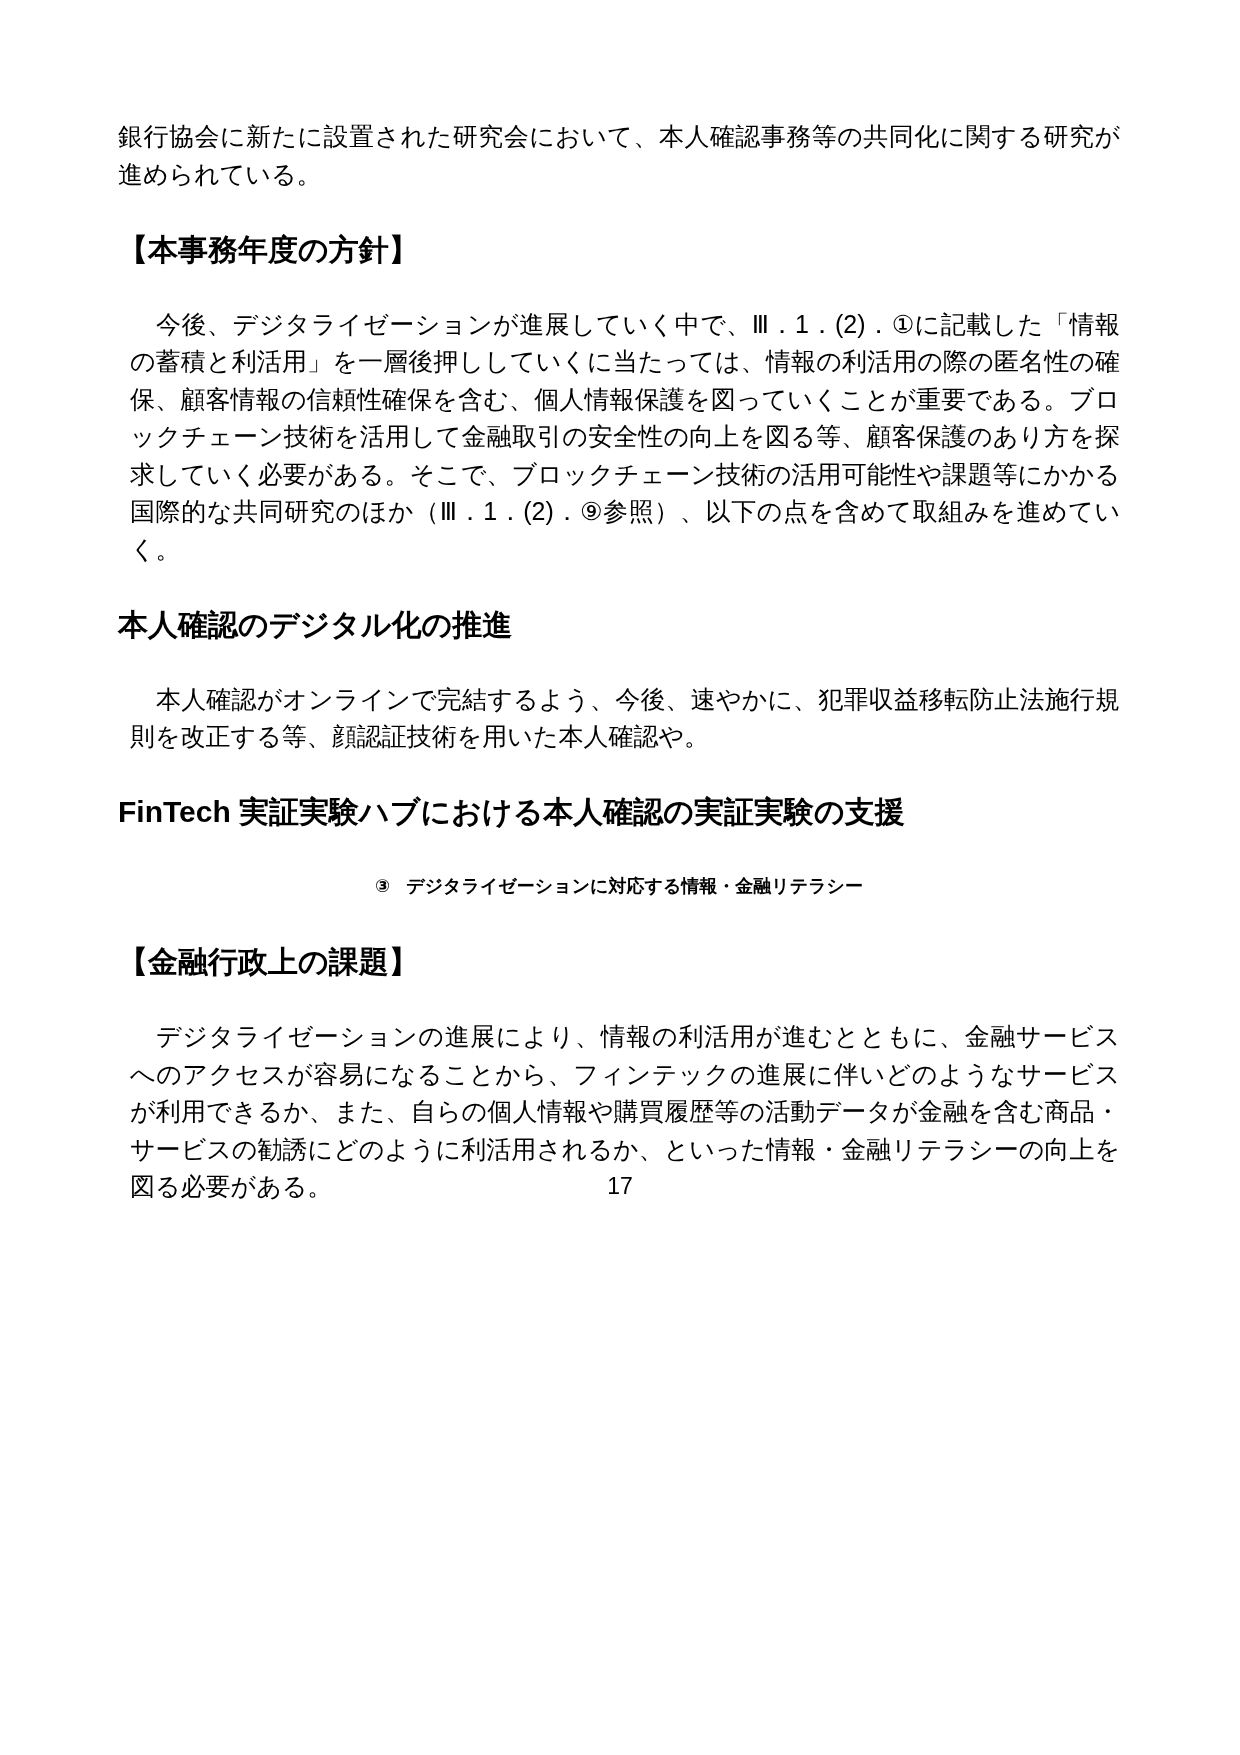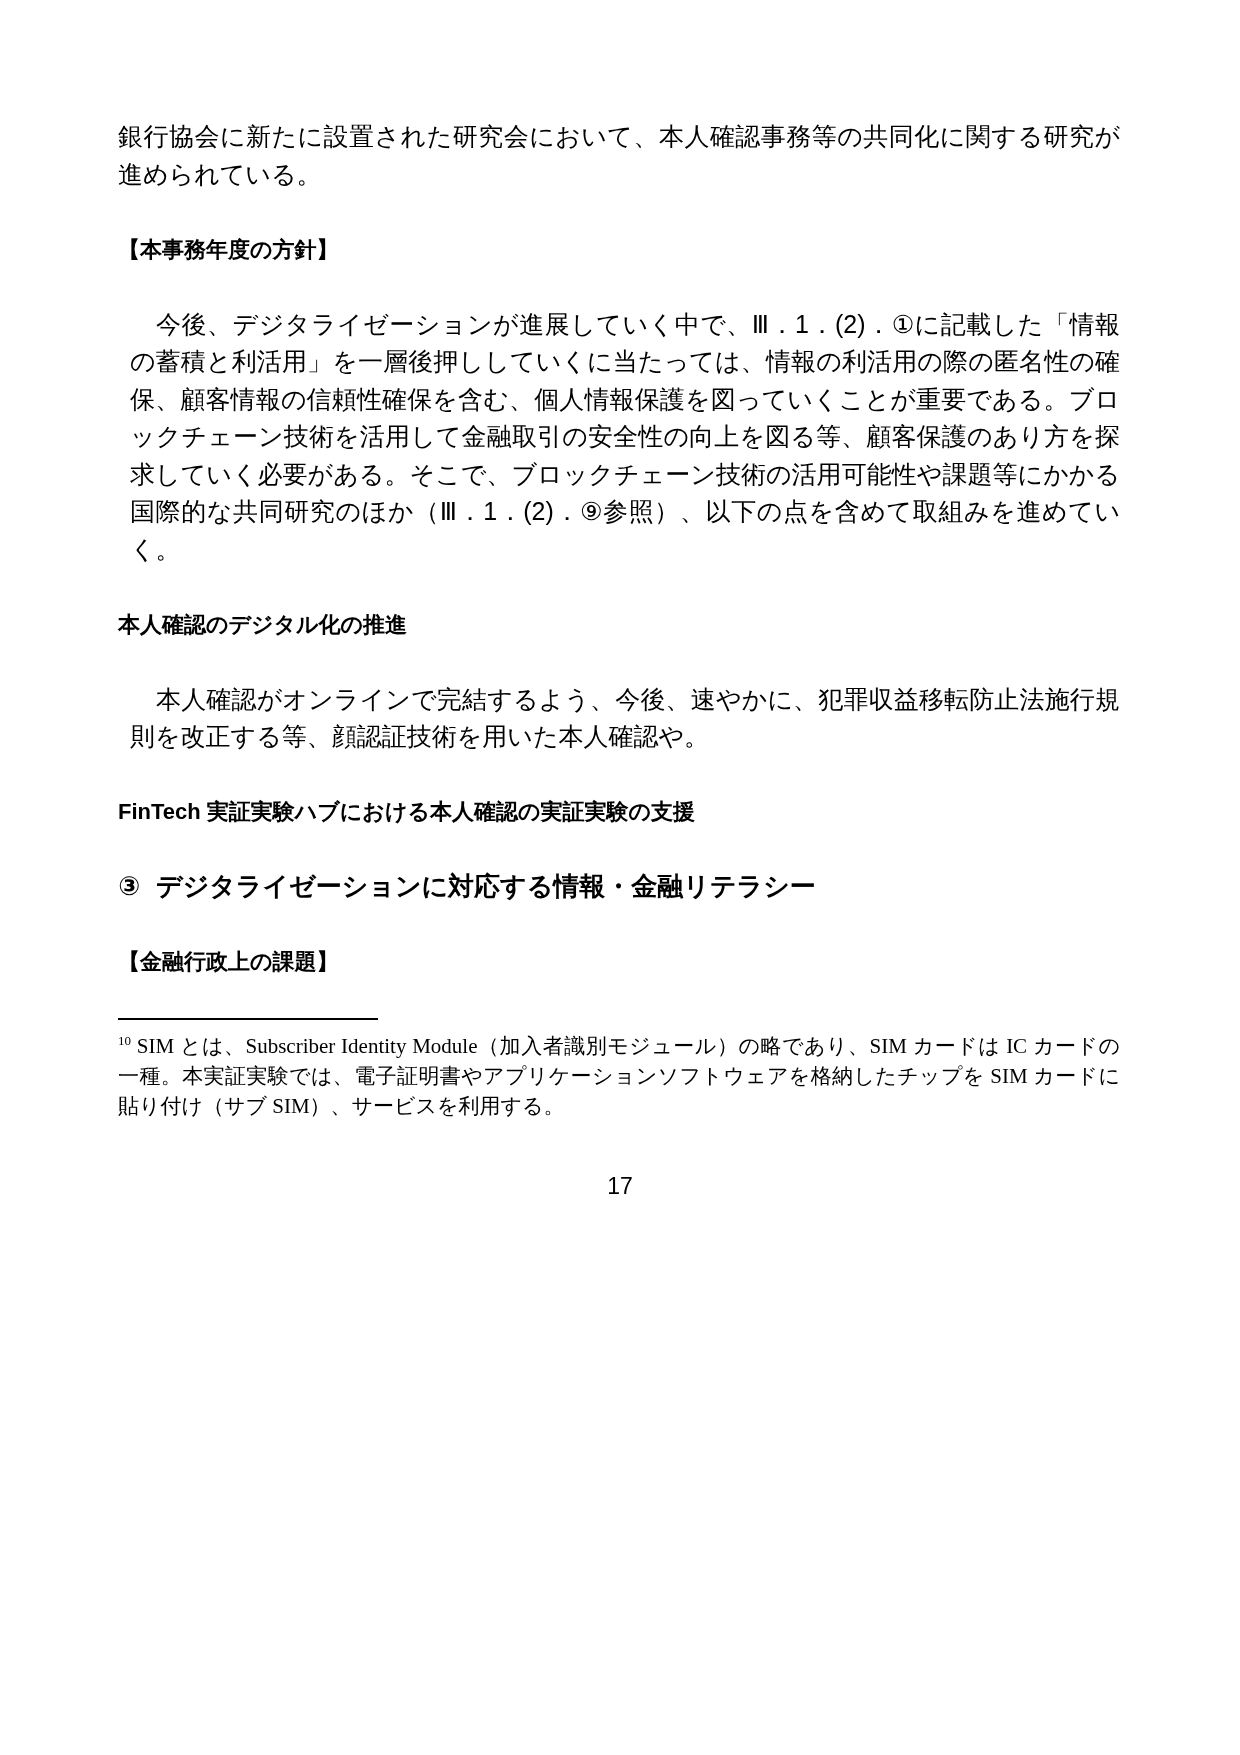--- a/index.html
+++ b/index.html
@@ -22,27 +22,28 @@
     margin: 0 0 37.5px 0;
     font-size: 25px;
     line-height: 37.5px;
     text-align: justify;
     letter-spacing: 0;
     word-break: break-all;
   }
   .indent { text-indent: 26px; margin-left: 12px; }
   .heading {
     margin: 0 0 37.5px 0;
-    font-size: 22px;
+    font-size: 30px;
     font-weight: bold;
     line-height: 37.5px;
   }
   .num-heading {
-    font-size: 26px;
+    font-size: 18px;
     line-height: 37.5px;
+    text-align: center;
   }
   .num-heading .num { margin-right: 16px; }
   sup.ref {
     font-size: 14px;
     line-height: 0;
     vertical-align: super;
   }
   .footnote-sep {
     width: 260px;
     height: 0;
@@ -84,20 +85,21 @@
 
     <p class="para indent">本人確認がオンラインで完結するよう、今後、速やかに、犯罪収益移転防止法施行規則を改正する等、顔認証技術を用いた本人確認や。</p>
 
     <h3 class="heading">FinTech 実証実験ハブにおける本人確認の実証実験の支援</h3>
 
 
     <h2 class="heading num-heading"><span class="num">③</span><span>デジタライゼーションに対応する情報・金融リテラシー</span></h2>
 
     <h3 class="heading">【金融行政上の課題】</h3>
 
+    <p class="para indent">デジタライゼーションの進展により、情報の利活用が進むとともに、金融サービスへのアクセスが容易になることから、フィンテックの進展に伴いどのようなサービスが利用できるか、また、自らの個人情報や購買履歴等の活動データが金融を含む商品・サービスの勧誘にどのように利活用されるか、といった情報・金融リテラシーの向上を図る必要がある。</p>
 
 
 
     <div class="footnote-sep"></div>
 
     <p class="footnote"><sup class="ref">10</sup><span> SIM とは、Subscriber Identity Module（加入者識別モジュール）の略であり、SIM カードは IC カードの一種。本実証実験では、電子証明書やアプリケーションソフトウェアを格納したチップを SIM カードに貼り付け（サブ SIM）、サービスを利用する。</span></p>
 
   </div>
 
   <div class="page-number">17</div>

